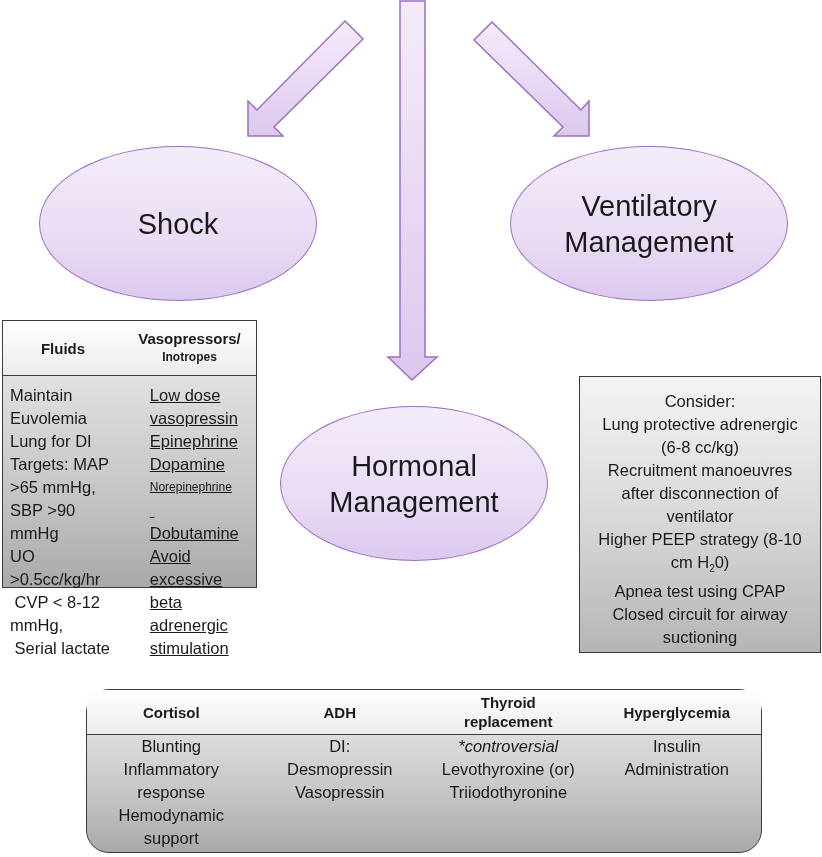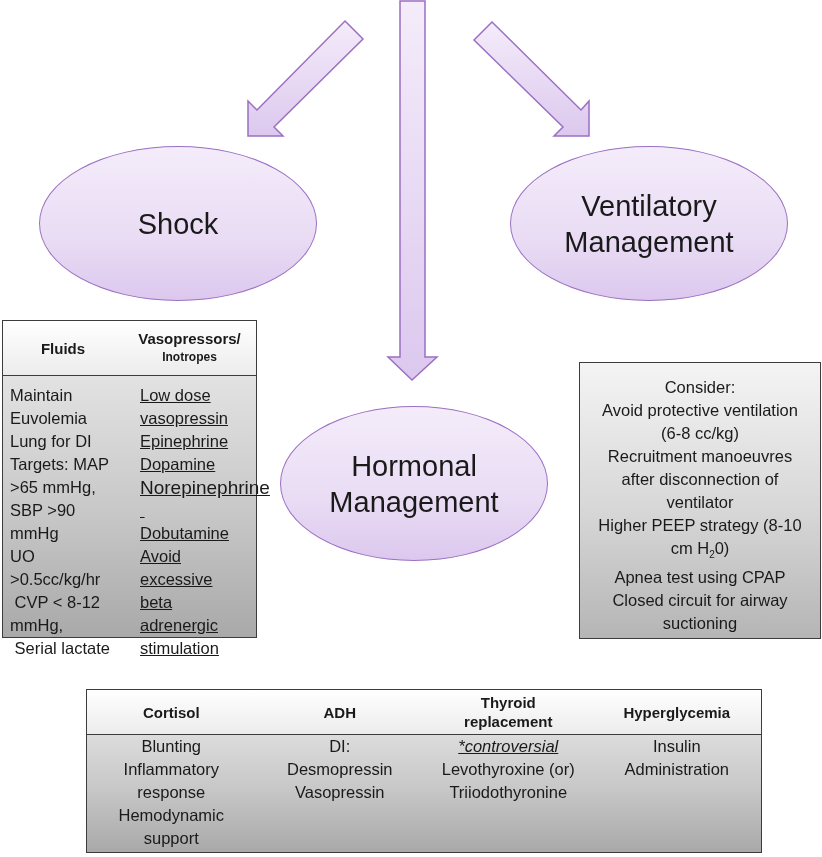--- a/index.html
+++ b/index.html
@@ -15,42 +15,42 @@
 
   .box { position: absolute; border: 1.5px solid #3c3c3c; box-sizing: border-box;
          background: linear-gradient(180deg, #ededed 0%, #c8c8c8 60%, #a9a9a9 100%); }
   .hdr { background: linear-gradient(180deg, #ffffff 0%, #ececec 100%);
          border-bottom: 1.5px solid #3c3c3c; display: flex; box-sizing: border-box; }
   .hdr .h { font-weight: bold; font-size: 15px; display: flex; align-items: center;
             justify-content: center; text-align: center; line-height: 19px; }
   .body-cols { display: flex; }
   .col-line { display: block; font-size: 16.5px; line-height: 23px; white-space: pre; }
 
-  #shock-table { left: 2px; top: 320px; width: 255px; height: 318px; }
+  #shock-table { left: 2px; top: 320px; width: 255px; height: 268px; }
   #shock-table .hdr { height: 55px; }
   #shock-table .h.c1 { width: 120px; }
   #shock-table .h.c2 { width: 133px; }
   #shock-table .body-cols { padding-top: 8px; gap: 20px; }
   #shock-table .col1 { width: 128px; padding-left: 7px; box-sizing: border-box; }
   #shock-table .col2 { width: 125px; padding-left: 9px; box-sizing: border-box; text-decoration: underline; }
-  #shock-table .small { font-size: 19px; }
+  #shock-table .small { font-size: 12px; }
 
-  #vent-box { left: 579px; top: 362px; width: 242px; height: 277px;
+  #vent-box { left: 579px; top: 376px; width: 242px; height: 277px;
               background: linear-gradient(180deg, #f4f4f4 0%, #d6d6d6 55%, #b5b5b5 100%); }
   #vent-box .lines { text-align: center; padding-top: 13px; }
   #vent-box .col-line { white-space: nowrap; }
   sub { font-size: 10px; }
 
-  #hormone-table { left: 86px; top: 689px; width: 676px; height: 164px; }
+  #hormone-table { left: 86px; top: 689px; width: 676px; height: 164px; border-radius: 23px; }
   #hormone-table .hdr { height: 45px; }
   #hormone-table .h { width: 25%; }
   #hormone-table .body-cols { }
   #hormone-table .hcol { width: 25%; text-align: center; }
   #hormone-table .col-line { white-space: nowrap; }
-  .ital { font-style: italic; text-decoration: underline; }
+  .ital { font-style: italic; }
 </style>
 </head>
 <body>
 
 <svg id="arrows" width="822" height="857">
   <defs>
     <linearGradient id="ag" x1="0" y1="0" x2="0" y2="1">
       <stop offset="0" stop-color="#f4ecfa"></stop>
       <stop offset="1" stop-color="#dcc8ee"></stop>
     </linearGradient>
@@ -123,21 +123,21 @@
       <span class="col-line">beta</span>
       <span class="col-line">adrenergic</span>
       <span class="col-line">stimulation</span>
     </div>
   </div>
 </div>
 
 <div class="box" id="vent-box">
   <div class="lines">
     <span class="col-line">Consider:</span>
-    <span class="col-line">Avoid protective ventilation</span>
+    <span class="col-line">Lung protective adrenergic</span>
     <span class="col-line">(6-8 cc/kg)</span>
     <span class="col-line">Recruitment manoeuvres</span>
     <span class="col-line">after disconnection of</span>
     <span class="col-line">ventilator</span>
     <span class="col-line">Higher PEEP strategy (8-10</span>
     <span class="col-line"><span>cm H</span><sub>2</sub><span>0)</span></span>
     <span class="col-line">Apnea test using CPAP</span>
     <span class="col-line">Closed circuit for airway</span>
     <span class="col-line">suctioning</span>
   </div>

